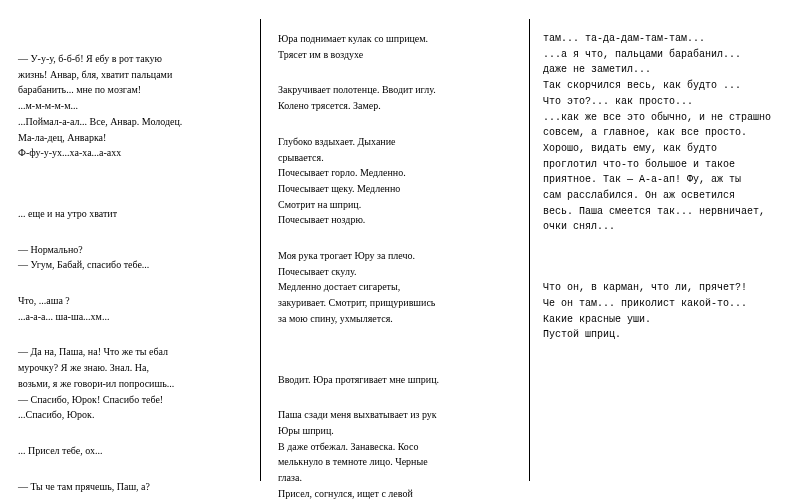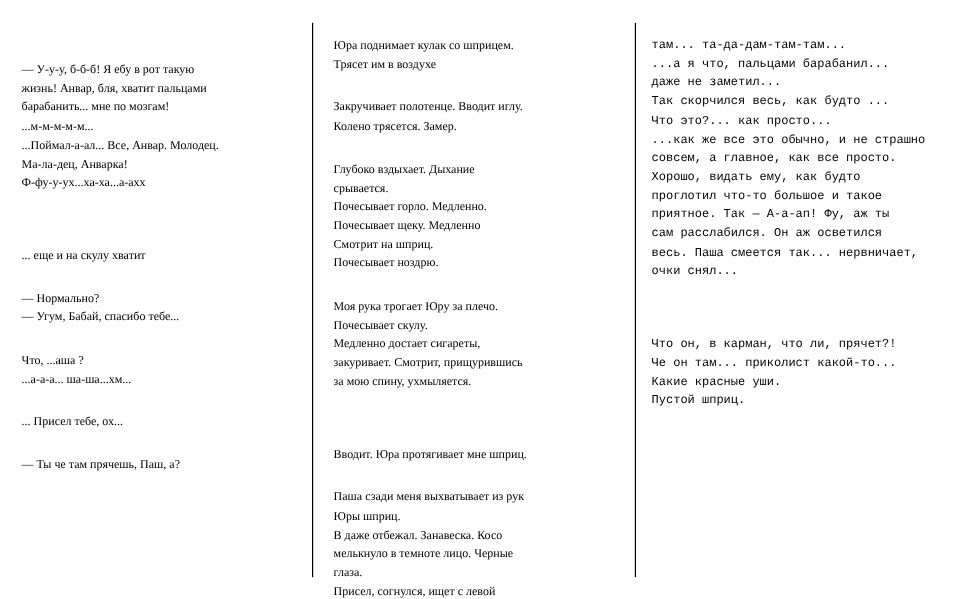--- a/index.html
+++ b/index.html
@@ -53,25 +53,30 @@
 <div class="page">
   <div class="col col1">
       <div class="para">— У-у-у, б-б-б! Я ебу в рот такую
 жизнь! Анвар, бля, хватит пальцами
 барабанить... мне по мозгам!
 ...м-м-м-м-м...
 ...Поймал-а-ал... Все, Анвар. Молодец.
 Ма-ла-дец, Анварка!
 Ф-фу-у-ух...ха-ха...а-ахх</div>
       <div class="para spacer"></div>
-      <div class="para">... еще и на скулу хватит</div>
+      <div class="para">... еще и на утро хватит</div>
       <div class="para">— Нормально?
 — Угум, Бабай, спасибо тебе...</div>
       <div class="para">Что, ...аша ?
 ...а-а-а... ша-ша...хм...</div>
+      <div class="para">— Да на, Паша, на! Что же ты ебал
+мурочку? Я же знаю. Знал. На,
+возьми, я же говори-ил попросишь...
+— Спасибо, Юрок! Спасибо тебе!
+...Спасибо, Юрок.</div>
       <div class="para">... Присел тебе, ох...</div>
       <div class="para">— Ты че там прячешь, Паш, а?</div>
     </div>
 
   <div class="divider d1"></div>
 
   <div class="col col2">
       <div class="para">Юра поднимает кулак со шприцем.
 Трясет им в воздухе</div>
       <div class="para">Закручивает полотенце. Вводит иглу.

